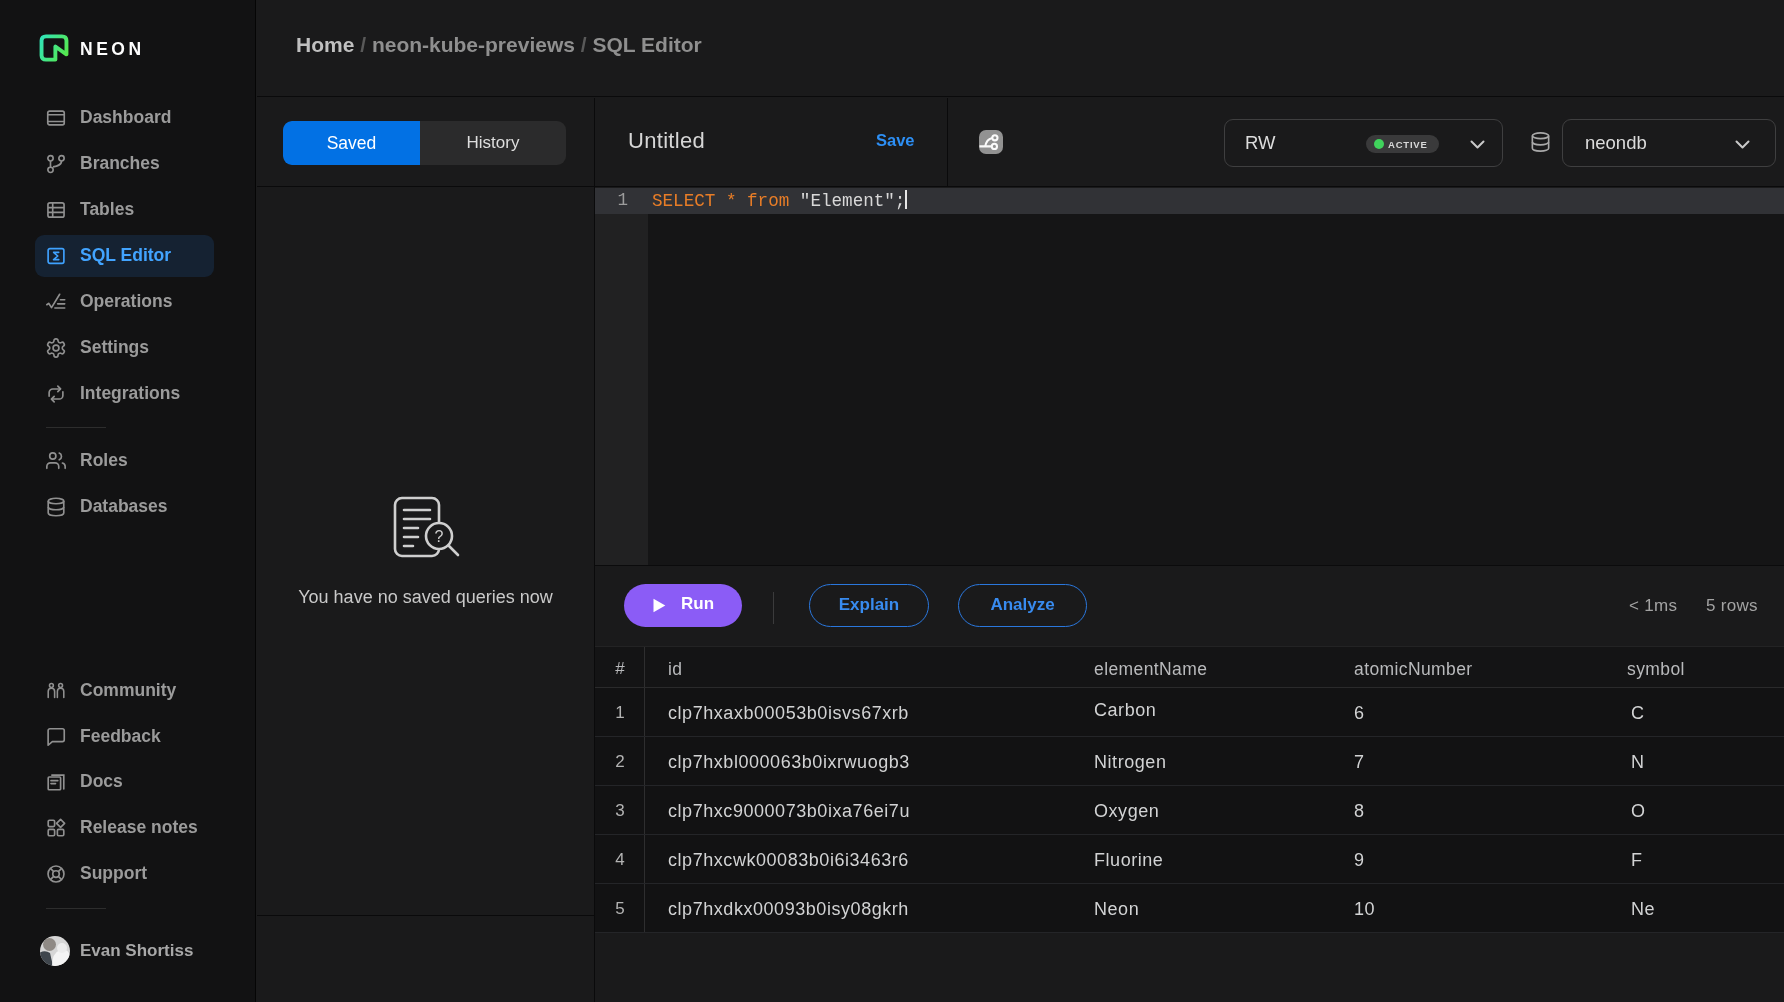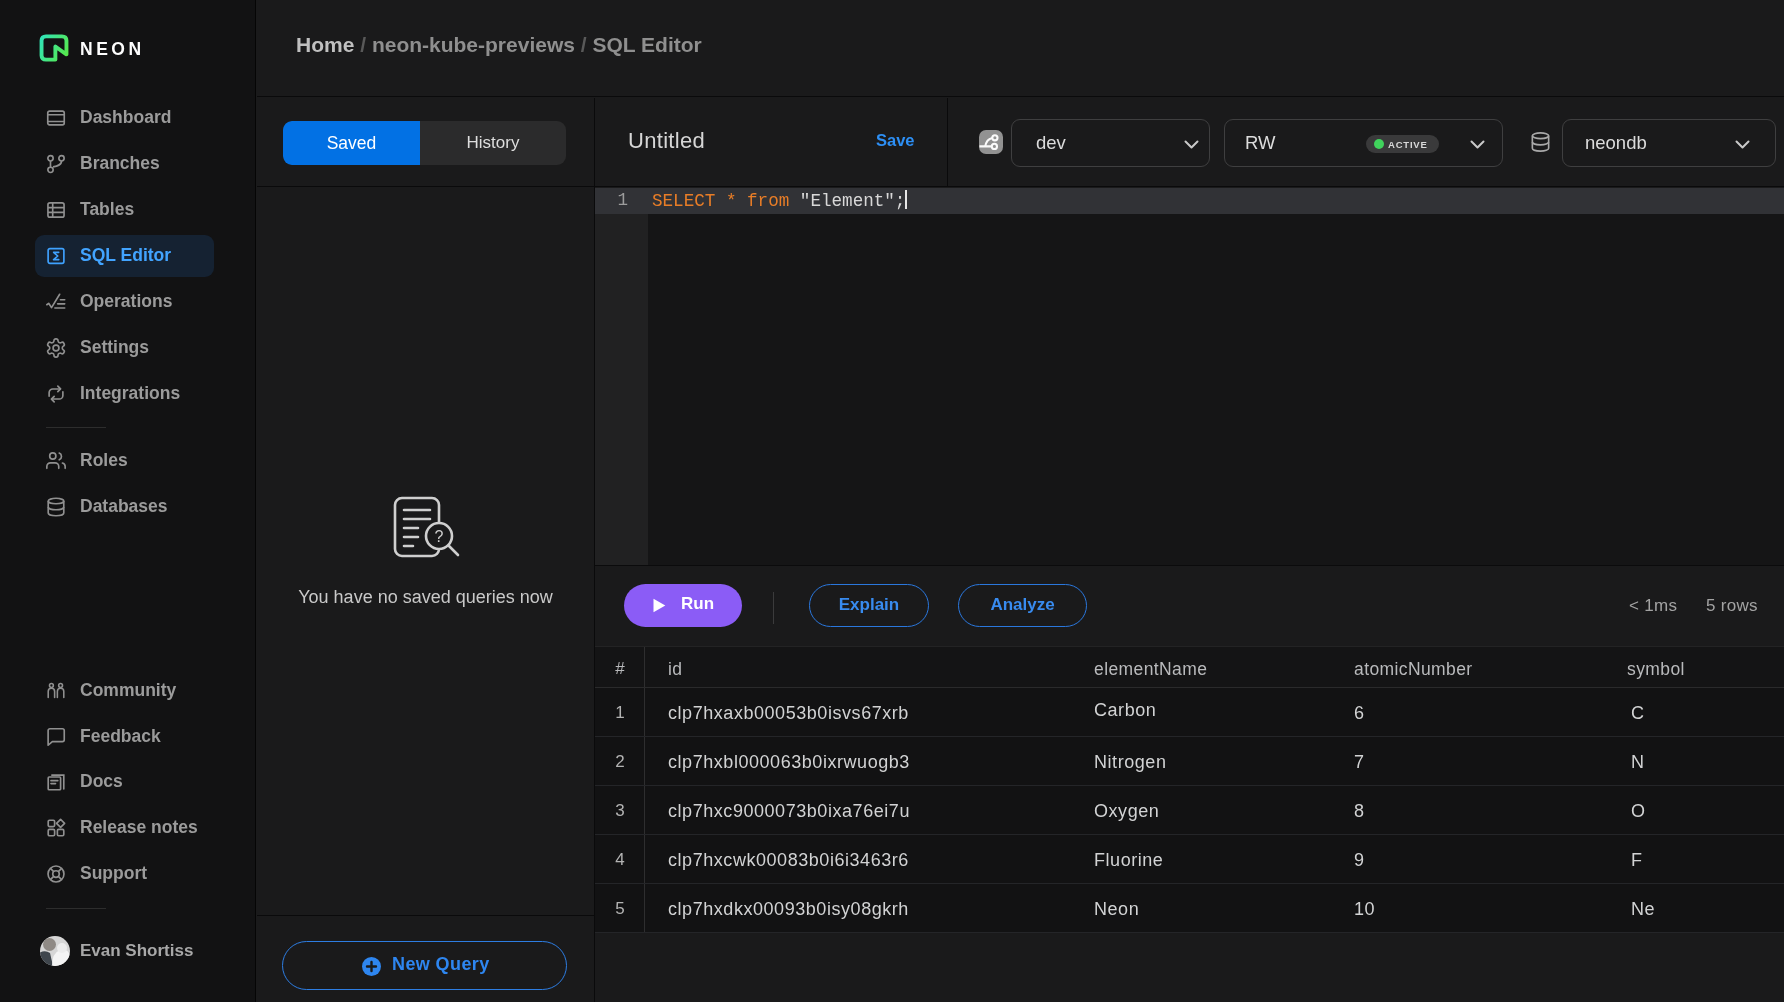--- a/index.html
+++ b/index.html
@@ -240,48 +240,35 @@
   </div>
   <svg class="empty-ic" width="70" height="66" viewBox="0 0 70 66" fill="none" stroke="#cfcfcf" stroke-width="2.6" stroke-linecap="round">
     <rect x="3" y="2" width="44" height="58" rx="7"></rect>
     <path d="M12 14h26M12 23h26M12 32h14M12 41h14M12 50h9"></path>
     <circle cx="47" cy="40" r="13" fill="#1a1a1b"></circle>
     <path d="M56.5 49.5L66 59"></path>
     <text x="47" y="46" font-size="16" fill="#cfcfcf" stroke="none" text-anchor="middle" font-family="Liberation Sans">?</text>
   </svg>
   <div class="empty-tx">You have no saved queries now</div>
   <div class="lpanel-div"></div>
-  <div class="newq">
-    <svg class="abs" style="left:79px; top:15px;" width="19" height="19" viewBox="0 0 19 19">
-      <circle cx="9.5" cy="9.5" r="9.5" fill="#2e86f0"></circle>
-      <path d="M9.5 5v9M5 9.5h9" stroke="#1a1a1b" stroke-width="2.4" stroke-linecap="round"></path>
-    </svg>
-    <div class="tx">New Query</div>
-  </div>
 </div>
 
 <div id="editor">
   <div id="ed-head">
     <div class="untitled">Untitled</div>
     <div class="savelink">Save</div>
     <div class="ed-head-div"></div>
     <div class="grybtn">
       <svg width="24" height="24" viewBox="0 0 24 24" fill="none" stroke="#fafafa" stroke-width="2.1">
         <path d="M0.5 16.4h12.2"></path>
         <circle cx="15.4" cy="16.4" r="2.6"></circle>
         <circle cx="15.9" cy="7.8" r="2.6"></circle>
         <path d="M6.3 16.4c.7-4.5 3.3-7.4 6.8-8.3"></path>
       </svg>
     </div>
-    <div class="selbox" style="left:416px; width:199px;">
-        <div class="tx" style="left:24px;">dev</div>
-      <svg class="chev" style="left:172px;" width="15" height="9" viewBox="0 0 15 9" fill="none" stroke="#c9c9c9" stroke-width="2" stroke-linecap="round" stroke-linejoin="round">
-          <path d="M1.5 1.5L7.5 7.5L13.5 1.5"></path>
-        </svg>
-    </div>
     <div class="selbox" style="left:629px; width:279px;">
       <div class="tx" style="left:20px;">RW</div>
       <div class="activepill">
           <div class="dot"></div>
           <div class="tx">ACTIVE</div>
         </div>
       <svg class="chev" style="left:245px;" width="15" height="9" viewBox="0 0 15 9" fill="none" stroke="#c9c9c9" stroke-width="2" stroke-linecap="round" stroke-linejoin="round">
           <path d="M1.5 1.5L7.5 7.5L13.5 1.5"></path>
         </svg>
     </div>

